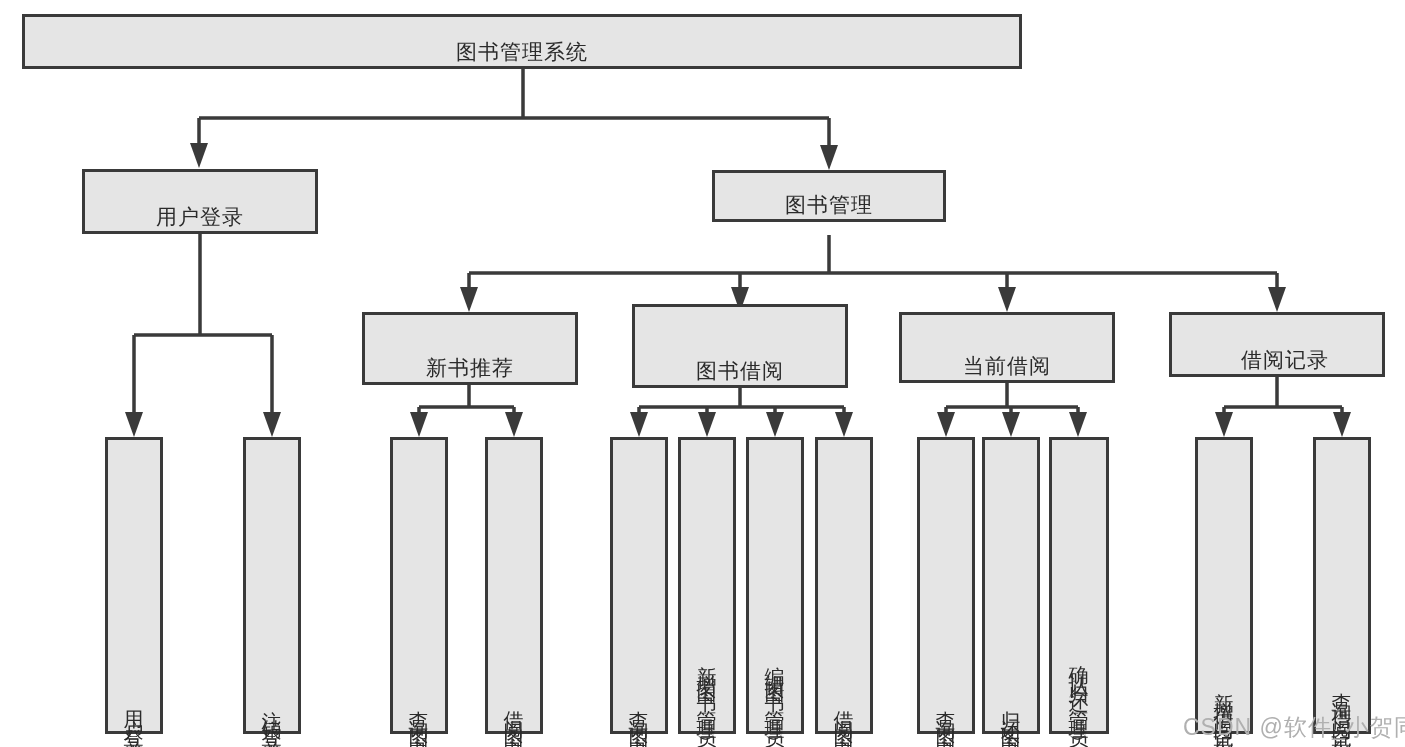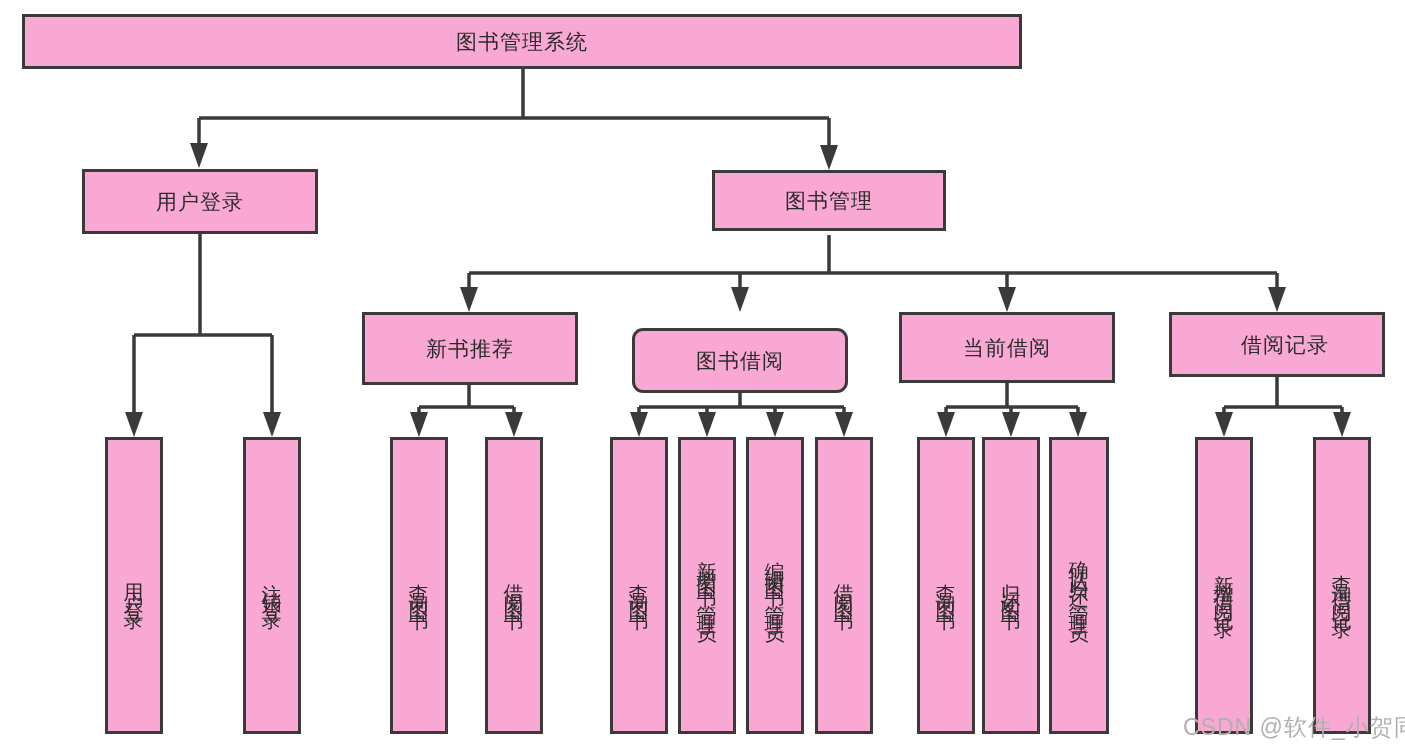--- a/index.html
+++ b/index.html
@@ -2,22 +2,22 @@
 <html><head>
 <meta charset="utf-8">
 <style>
   html,body{margin:0;padding:0;background:#ffffff;}
   .stage{
     position:relative;width:1405px;height:747px;background:#ffffff;
     font-family:"Liberation Sans", sans-serif;overflow:hidden;
   }
   svg.wires{position:absolute;left:0;top:0;z-index:1;}
   .box{
-    position:absolute;box-sizing:border-box;background:#f9a8d4;
-    border:3px solid #3a3a3a;display:flex;align-items:center;justify-content:center;
+    position:absolute;box-sizing:border-box;background:#e5e5e5;
+    border:3px solid #3a3a3a;display:flex;align-items:flex-end;justify-content:center;
     color:#2b2b2b;z-index:2;
   }
   .hbox{font-size:21px;letter-spacing:1px;}
   .vbox span{
     writing-mode:vertical-rl;text-orientation:mixed;
     font-size:20px;letter-spacing:9px;line-height:1;white-space:nowrap;
   }
   .watermark{
     position:absolute;z-index:3;left:1183px;top:712px;
     font-size:23px;color:#b0b0b0;letter-spacing:1px;white-space:nowrap;
@@ -68,28 +68,28 @@
     </g>
   </svg>
 
   <div class="box hbox" style="left:22px;top:14px;width:1000px;height:55px;">
     <span>图书管理系统</span>
   </div>
 
   <div class="box hbox" style="left:82px;top:169px;width:236px;height:65px;">
     <span>用户登录</span>
   </div>
-  <div class="box hbox" style="left:712px;top:170px;width:234px;height:61px;">
+  <div class="box hbox" style="left:712px;top:170px;width:234px;height:52px;">
     <span>图书管理</span>
   </div>
 
   <div class="box hbox" style="left:362px;top:312px;width:216px;height:73px;">
     <span>新书推荐</span>
   </div>
-  <div class="box hbox" style="left:632px;top:328px;width:216px;height:65px;border-radius:11px;">
+  <div class="box hbox" style="left:632px;top:304px;width:216px;height:84px;">
     <span>图书借阅</span>
   </div>
   <div class="box hbox" style="left:899px;top:312px;width:216px;height:71px;">
     <span>当前借阅</span>
   </div>
   <div class="box hbox" style="left:1169px;top:312px;width:216px;height:65px;padding-left:16px;">
     <span>借阅记录</span>
   </div>
 
   <div class="box vbox" style="left:105px;top:437px;width:58px;height:297px;">

